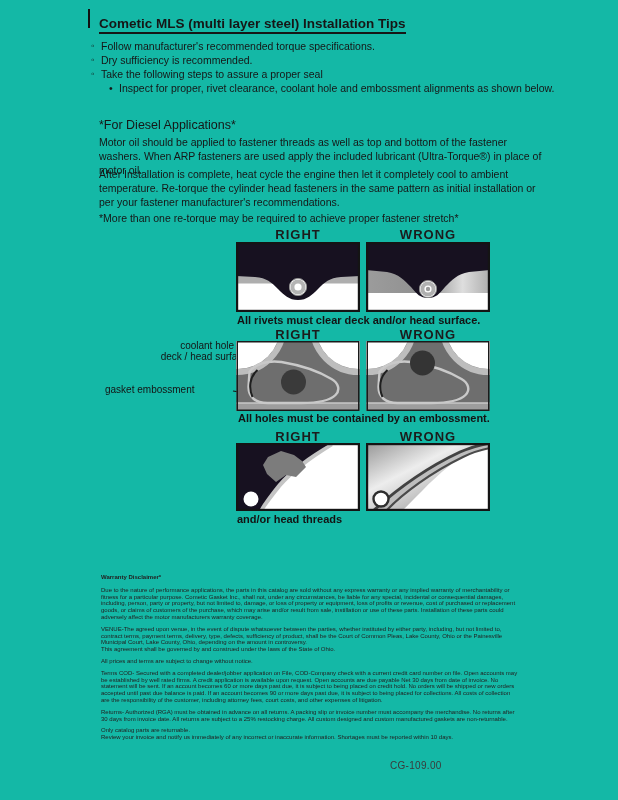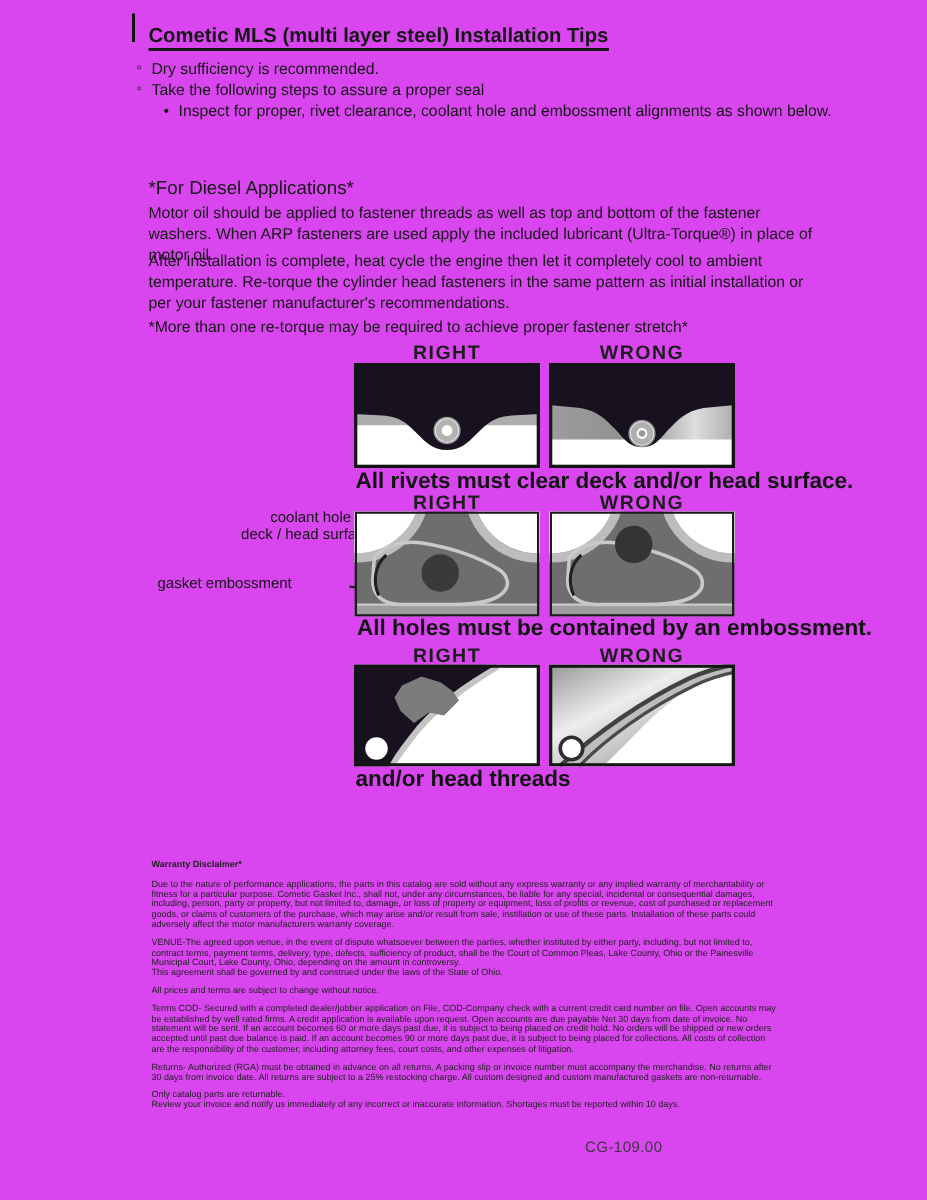--- a/index.html
+++ b/index.html
@@ -1,35 +1,35 @@
 <!DOCTYPE html>
 <html><head>
 <meta charset="utf-8">
 <style>
   html,body{margin:0;padding:0;background:#fff;}
-  .page{position:relative;width:618px;height:800px;background:#d946ef;
+  .page{position:relative;width:618px;height:800px;background:#14b8a6;
         font-family:"Liberation Sans","DejaVu Sans",sans-serif;color:#161616;overflow:hidden;}
   .vline{position:absolute;left:88px;top:9px;width:2px;height:19px;background:#111;}
   .title{position:absolute;left:99px;top:16px;font-size:13.5px;font-weight:bold;}
   .title span{border-bottom:2px solid #161616;padding-bottom:1px;}
   .tips{position:absolute;left:91px;top:39px;width:470px;font-size:10.5px;line-height:14px;}
   .tip{position:relative;padding-left:10px;}
   .tip::before{content:"\25E6";position:absolute;left:0;top:0;font-size:10px;}
   .subtip{position:relative;margin-left:18px;padding-left:10px;}
   .subtip::before{content:"\2022";position:absolute;left:0;top:0;}
   .diesel-head{position:absolute;left:99px;top:118px;font-size:12.5px;font-weight:normal;}
   .para{position:absolute;left:99px;width:450px;font-size:10.5px;line-height:14px;}
   .p1{top:135px;}
   .p2{top:167px;}
   .note{top:211px;}
   .dg-label{position:absolute;width:124px;text-align:center;font-size:13px;font-weight:bold;
             letter-spacing:1px;color:#1c1c1c;}
   .dg-box{position:absolute;width:124px;}
   .dg-box svg{display:block;}
-  .caption{position:absolute;font-size:15px;font-weight:bold;line-height:11.5px;color:#131313;}
+  .caption{position:absolute;font-size:11px;font-weight:bold;line-height:11.5px;color:#131313;}
   .side-label{position:absolute;font-size:10px;line-height:11px;color:#141414;}
   .lbl-coolant{left:115px;top:340px;width:133px;text-align:right;}
   .lbl-emboss{left:105px;top:384px;width:120px;text-align:left;}
   .connectors{position:absolute;left:110px;top:336px;}
   .legal{position:absolute;left:101px;top:574px;width:418px;font-size:6px;line-height:6.8px;color:#222;}
   .legal p{margin:0 0 5px 0;}
   .legal p.tight{margin-bottom:0;}
   .legal .lh{font-weight:bold;margin-bottom:6px;}
   .doccode{position:absolute;left:390px;top:760px;font-size:10px;color:#3a3a3a;letter-spacing:0.3px;}
 </style>
@@ -38,20 +38,21 @@
 
 <div class="page">
 
   <div class="vline"></div>
 
   <div class="title">
     <span>Cometic MLS (multi layer steel) Installation Tips</span>
   </div>
 
   <div class="tips">
+    <div class="tip">Follow manufacturer's recommended torque specifications.</div>
     <div class="tip">Dry sufficiency is recommended.</div>
     <div class="tip">Take the following steps to assure a proper seal</div>
     <div class="subtip">Inspect for proper, rivet clearance, coolant hole and embossment alignments as shown below.</div>
   </div>
 
   <div class="diesel-head">*For Diesel Applications*</div>
   <div class="para p1">Motor oil should be applied to fastener threads as well as top and bottom of the fastener washers. When ARP fasteners are used apply the included lubricant (Ultra-Torque®) in place of motor oil.</div>
   <div class="para p2">After Installation is complete, heat cycle the engine then let it completely cool to ambient temperature. Re-torque the cylinder head fasteners in the same pattern as initial installation or per your fastener manufacturer's recommendations.</div>
   <div class="para note">*More than one re-torque may be required to achieve proper fastener stretch*</div>
 

